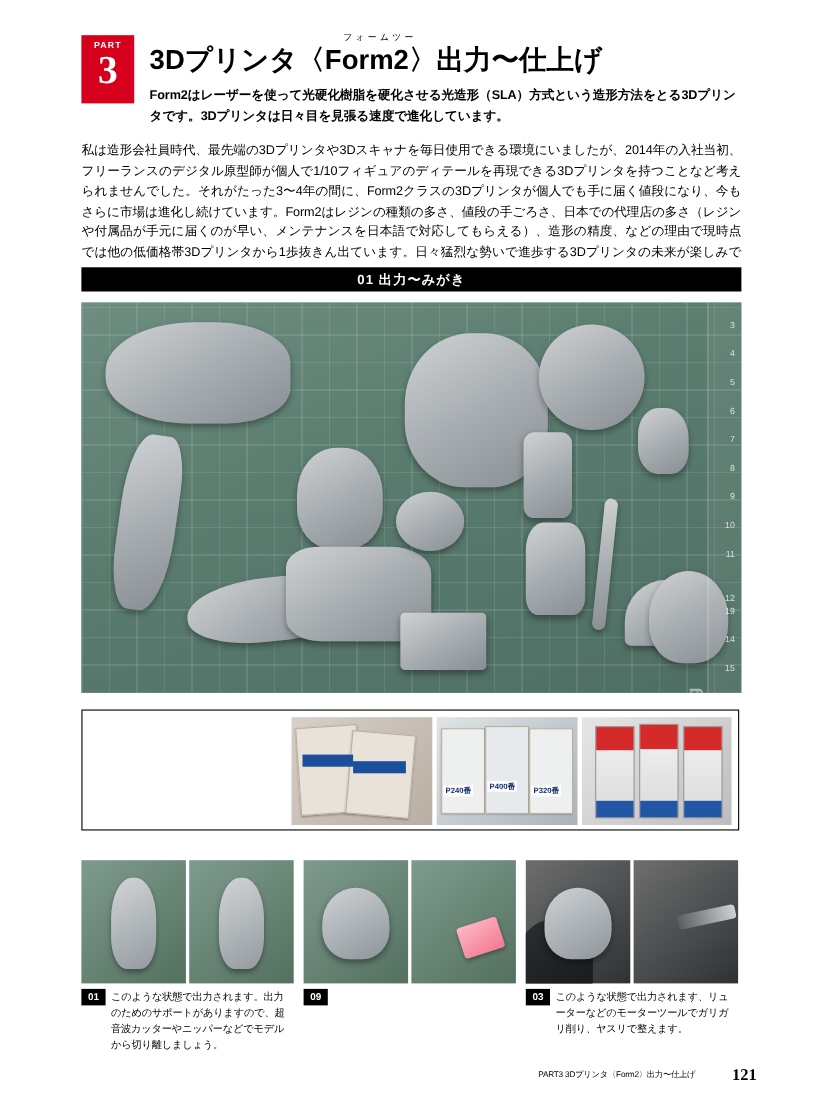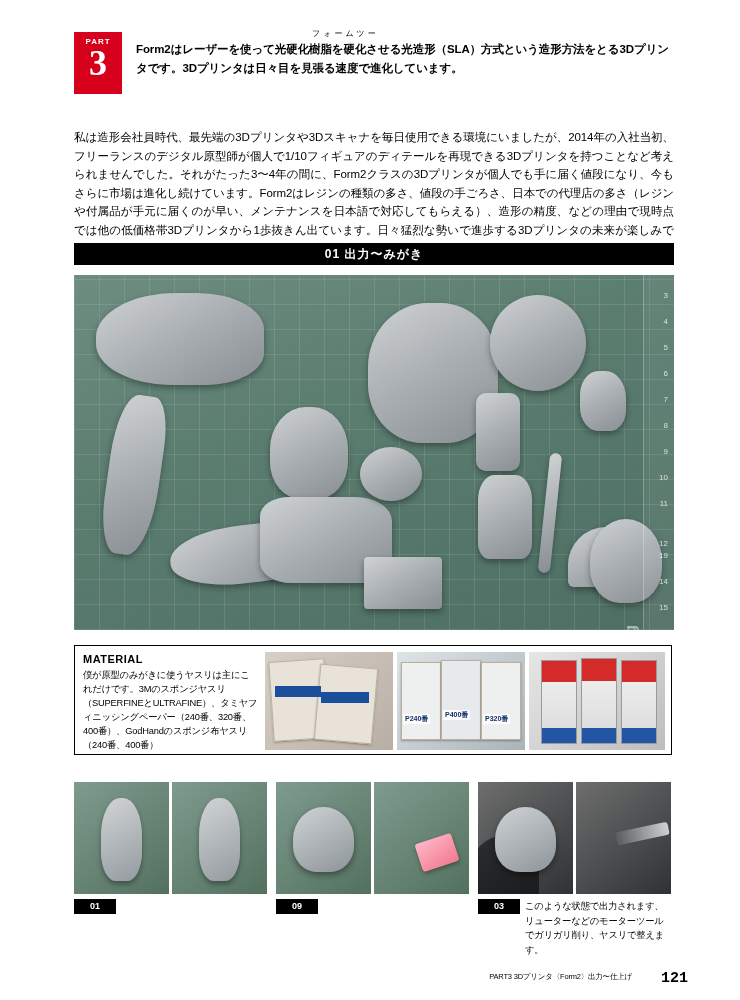--- a/index.html
+++ b/index.html
@@ -296,21 +296,21 @@
     width: 56%; height: 12%;
     background: linear-gradient(90deg,#5a5d60,#cfd2d4);
     transform: rotate(-12deg);
     border-radius: 3px;
   }
   .step-caption {
     display: flex;
     margin-top: 5px;
   }
   .step-num {
-    width: 42px;
+    width: 22px;
     height: 15px;
     background: #000;
     color: #fff;
     font-size: 9px;
     font-weight: bold;
     text-align: center;
     line-height: 15px;
     flex: none;
     margin-right: 5px;
   }
@@ -335,35 +335,36 @@
     font-size: 7.5px;
     letter-spacing: -0.2px;
     color: #000;
   }
   .folio {
     position: absolute;
     right: 0;
     bottom: -5px;
     font-size: 15px;
     font-weight: bold;
-    font-family: Liberation Mono, monospace;
+    font-family: Liberation Serif, serif;
   }
 </style>
 </head>
 <body>
 
 <div class="page">
 
   <div class="header">
     <div class="part-badge">
       <span class="part-word">PART</span>
       <span class="part-num">3</span>
     </div>
     <div class="title-block">
       <div class="ruby">フォームツー</div>
+      <h1 class="main-title">3Dプリンタ〈Form2〉出力〜仕上げ</h1>
       <p class="lead">Form2はレーザーを使って光硬化樹脂を硬化させる光造形（SLA）方式という造形方法をとる3Dプリンタです。3Dプリンタは日々目を見張る速度で進化しています。</p>
     </div>
   </div>
 
   <div class="body-text">私は造形会社員時代、最先端の3Dプリンタや3Dスキャナを毎日使用できる環境にいましたが、2014年の入社当初、フリーランスのデジタル原型師が個人で1/10フィギュアのディテールを再現できる3Dプリンタを持つことなど考えられませんでした。それがたった3〜4年の間に、Form2クラスの3Dプリンタが個人でも手に届く値段になり、今もさらに市場は進化し続けています。Form2はレジンの種類の多さ、値段の手ごろさ、日本での代理店の多さ（レジンや付属品が手元に届くのが早い、メンテナンスを日本語で対応してもらえる）、造形の精度、などの理由で現時点では他の低価格帯3Dプリンタから1歩抜きん出ています。日々猛烈な勢いで進歩する3Dプリンタの未来が楽しみです。</div>
 
   <div class="section-bar">01  出力〜みがき</div>
 
   <div class="main-photo">
     <div class="cutting-mat"></div>
@@ -396,24 +397,20 @@
         <span style="top:224px;">11</span>
       <span style="top:264px;">12</span>
         <span style="top:276px;">19</span>
         <span style="top:302px;">14</span>
       <span style="top:328px;">15</span>
     </div>
     <div class="mat-word">cutting</div>
   </div>
 
   <div class="material-box">
-    <div class="material-text">
-      <div class="material-head">MATERIAL</div>
-      <div class="material-body">僕が原型のみがきに使うヤスリは主にこれだけです。3Mのスポンジヤスリ（SUPERFINEとULTRAFINE）、タミヤフィニッシングペーパー（240番、320番、400番）、GodHandのスポンジ布ヤスリ（240番、400番）</div>
-    </div>
 
     <div class="mat-photo p1">
       <div class="paper-pack" style="left:6px;top:8px;width:54px;height:78px;transform:rotate(-4deg);"></div>
       <div class="paper-pack" style="left:52px;top:14px;width:56px;height:74px;transform:rotate(5deg);"></div>
       <div class="blue-band" style="left:10px;top:34px;width:46px;height:11px;"></div>
       <div class="blue-band" style="left:56px;top:40px;width:48px;height:11px;"></div>
     </div>
 
     <div class="mat-photo p2">
       <div class="paper-pack" style="left:4px;top:10px;width:38px;height:76px;background:#eef0f0;"></div>
@@ -440,20 +437,21 @@
     </div>
   </div>
 
   <div class="step s1">
     <div class="step-photos">
       <div class="photo green bust"></div>
       <div class="photo green bust"></div>
     </div>
     <div class="step-caption">
       <div class="step-num">01</div>
+      <div class="step-text">このような状態で出力されます。出力のためのサポートがありますので、超音波カッターやニッパーなどでモデルから切り離しましょう。</div>
     </div>
   </div>
 
   <div class="step s2">
     <div class="step-photos">
       <div class="photo green helmet"></div>
       <div class="photo green">
         <div class="sponge"></div>
       </div>
     </div>

